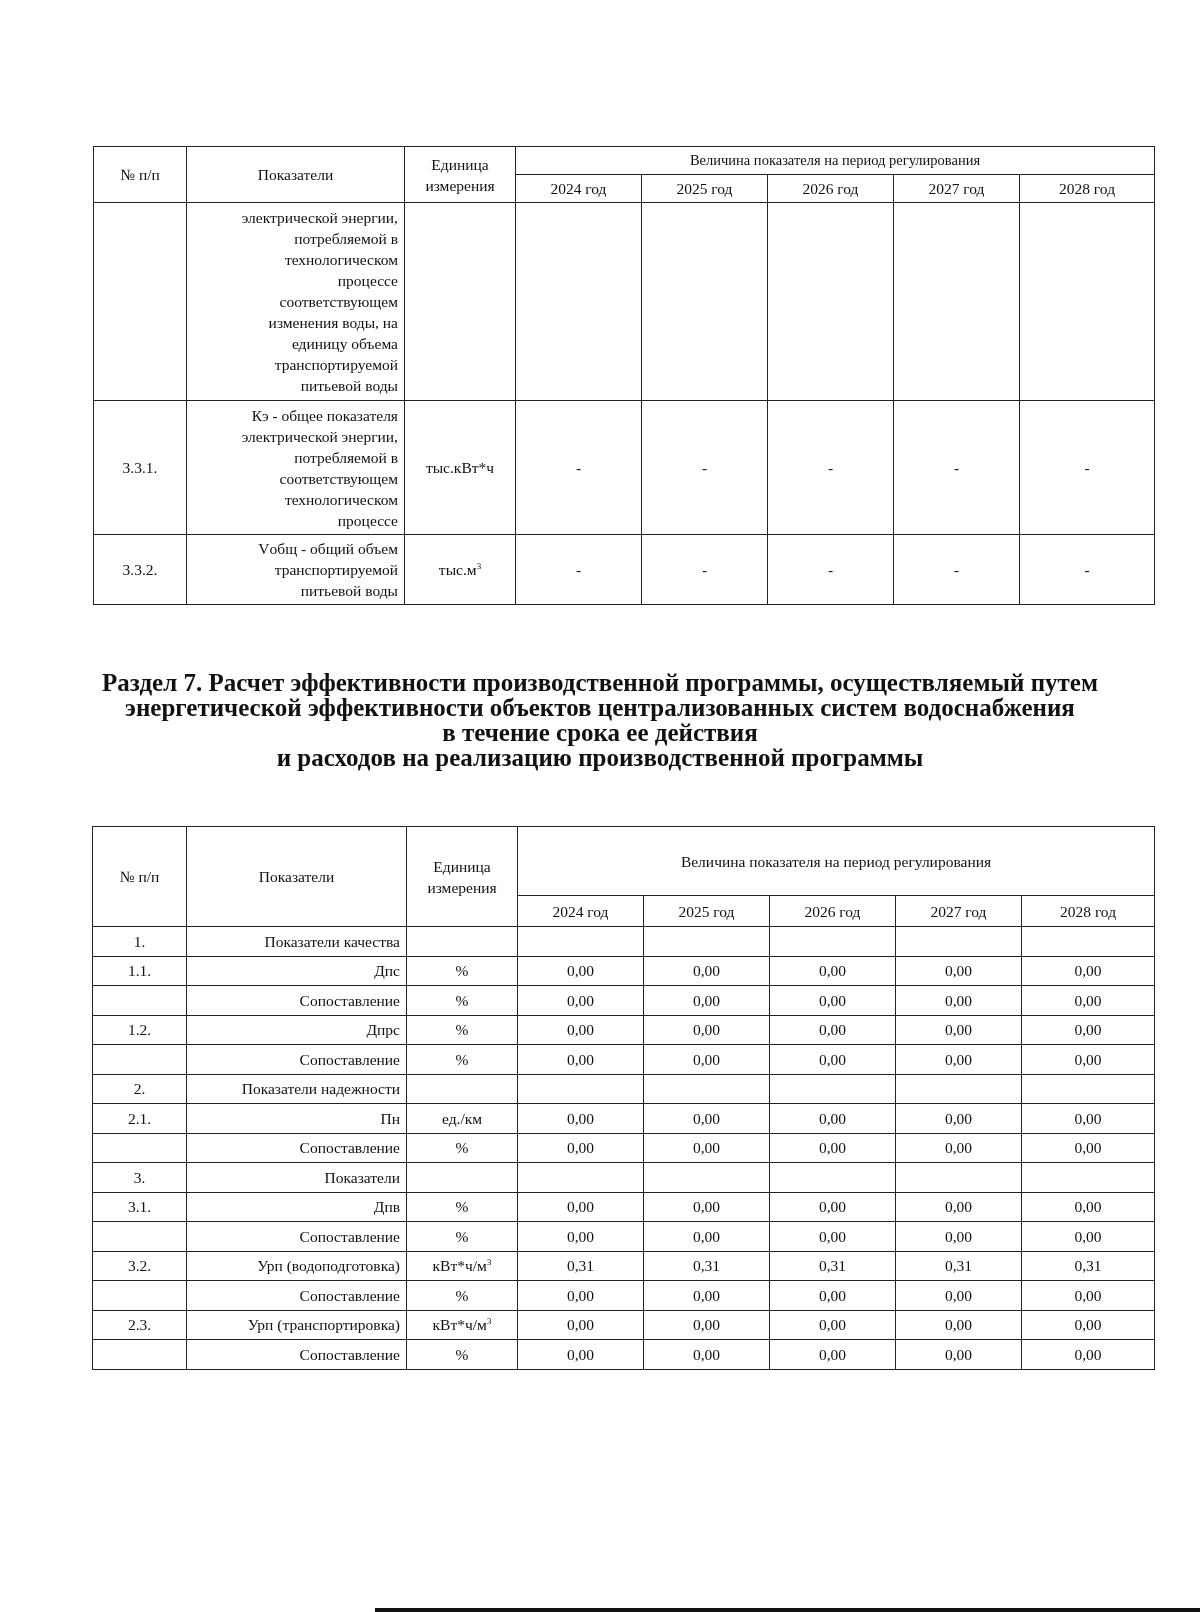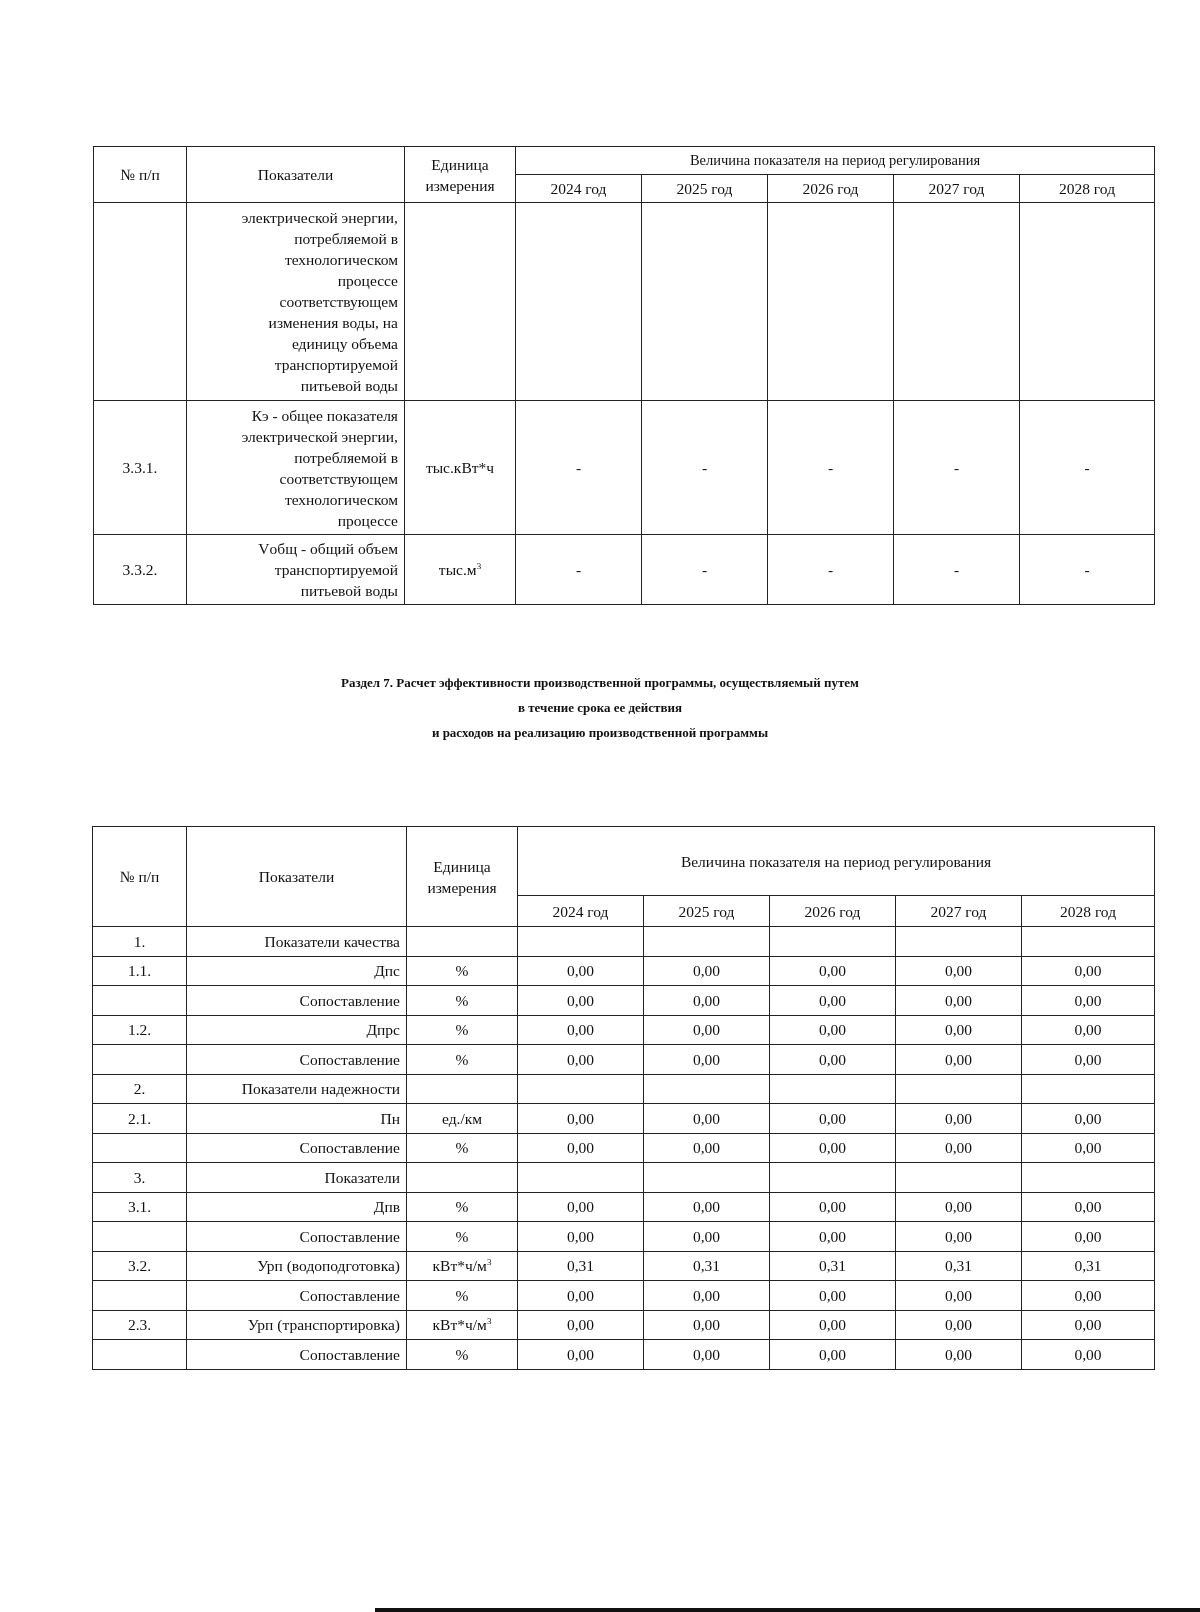--- a/index.html
+++ b/index.html
@@ -17,21 +17,21 @@
   #t1 { left: 93px; top: 146px; width: 1061px; }
   #t2 { left: 92px; top: 826px; width: 1062px; }
   #t1 th { height: 27px; }
   #t1 .hdr-top th { height: 27px; }
   .tall td { vertical-align: middle; }
   #t2 td { height: 28.5px; padding-top: 0; padding-bottom: 0; }
   #t2 .h1 th { height: 68px; }
   #t2 .h2 th { height: 30px; }
   .title {
     position: absolute; left: 60px; width: 1080px; top: 670px;
-    text-align: center; font-weight: bold; font-size: 13px; line-height: 25px;
+    text-align: center; font-weight: bold; font-size: 25px; line-height: 25px;
   }
   .title div { white-space: nowrap; }
   sup { font-size: 9px; vertical-align: 6px; line-height: 0; }
   .scan-edge {
     position: absolute; left: 375px; right: 0; bottom: 0; height: 4px; background: #111;
   }
 </style>
 </head>
 <body>
 
@@ -111,20 +111,21 @@
         <td class="c">-</td>
         <td class="c">-</td>
         <td class="c">-</td>
         <td class="c">-</td>
       </tr>
     </tbody>
 </table>
 
 <div class="title" id="title">
     <div>Раздел 7.  Расчет эффективности производственной программы, осуществляемый путем</div>
+    <div>энергетической эффективности объектов централизованных систем водоснабжения</div>
     <div>в течение срока ее действия</div>
     <div>и расходов на реализацию производственной программы</div>
   </div>
 
 <table id="t2">
   <colgroup>
     <col style="width:94px">
       <col style="width:220px">
       <col style="width:111px">
     <col style="width:126px">

